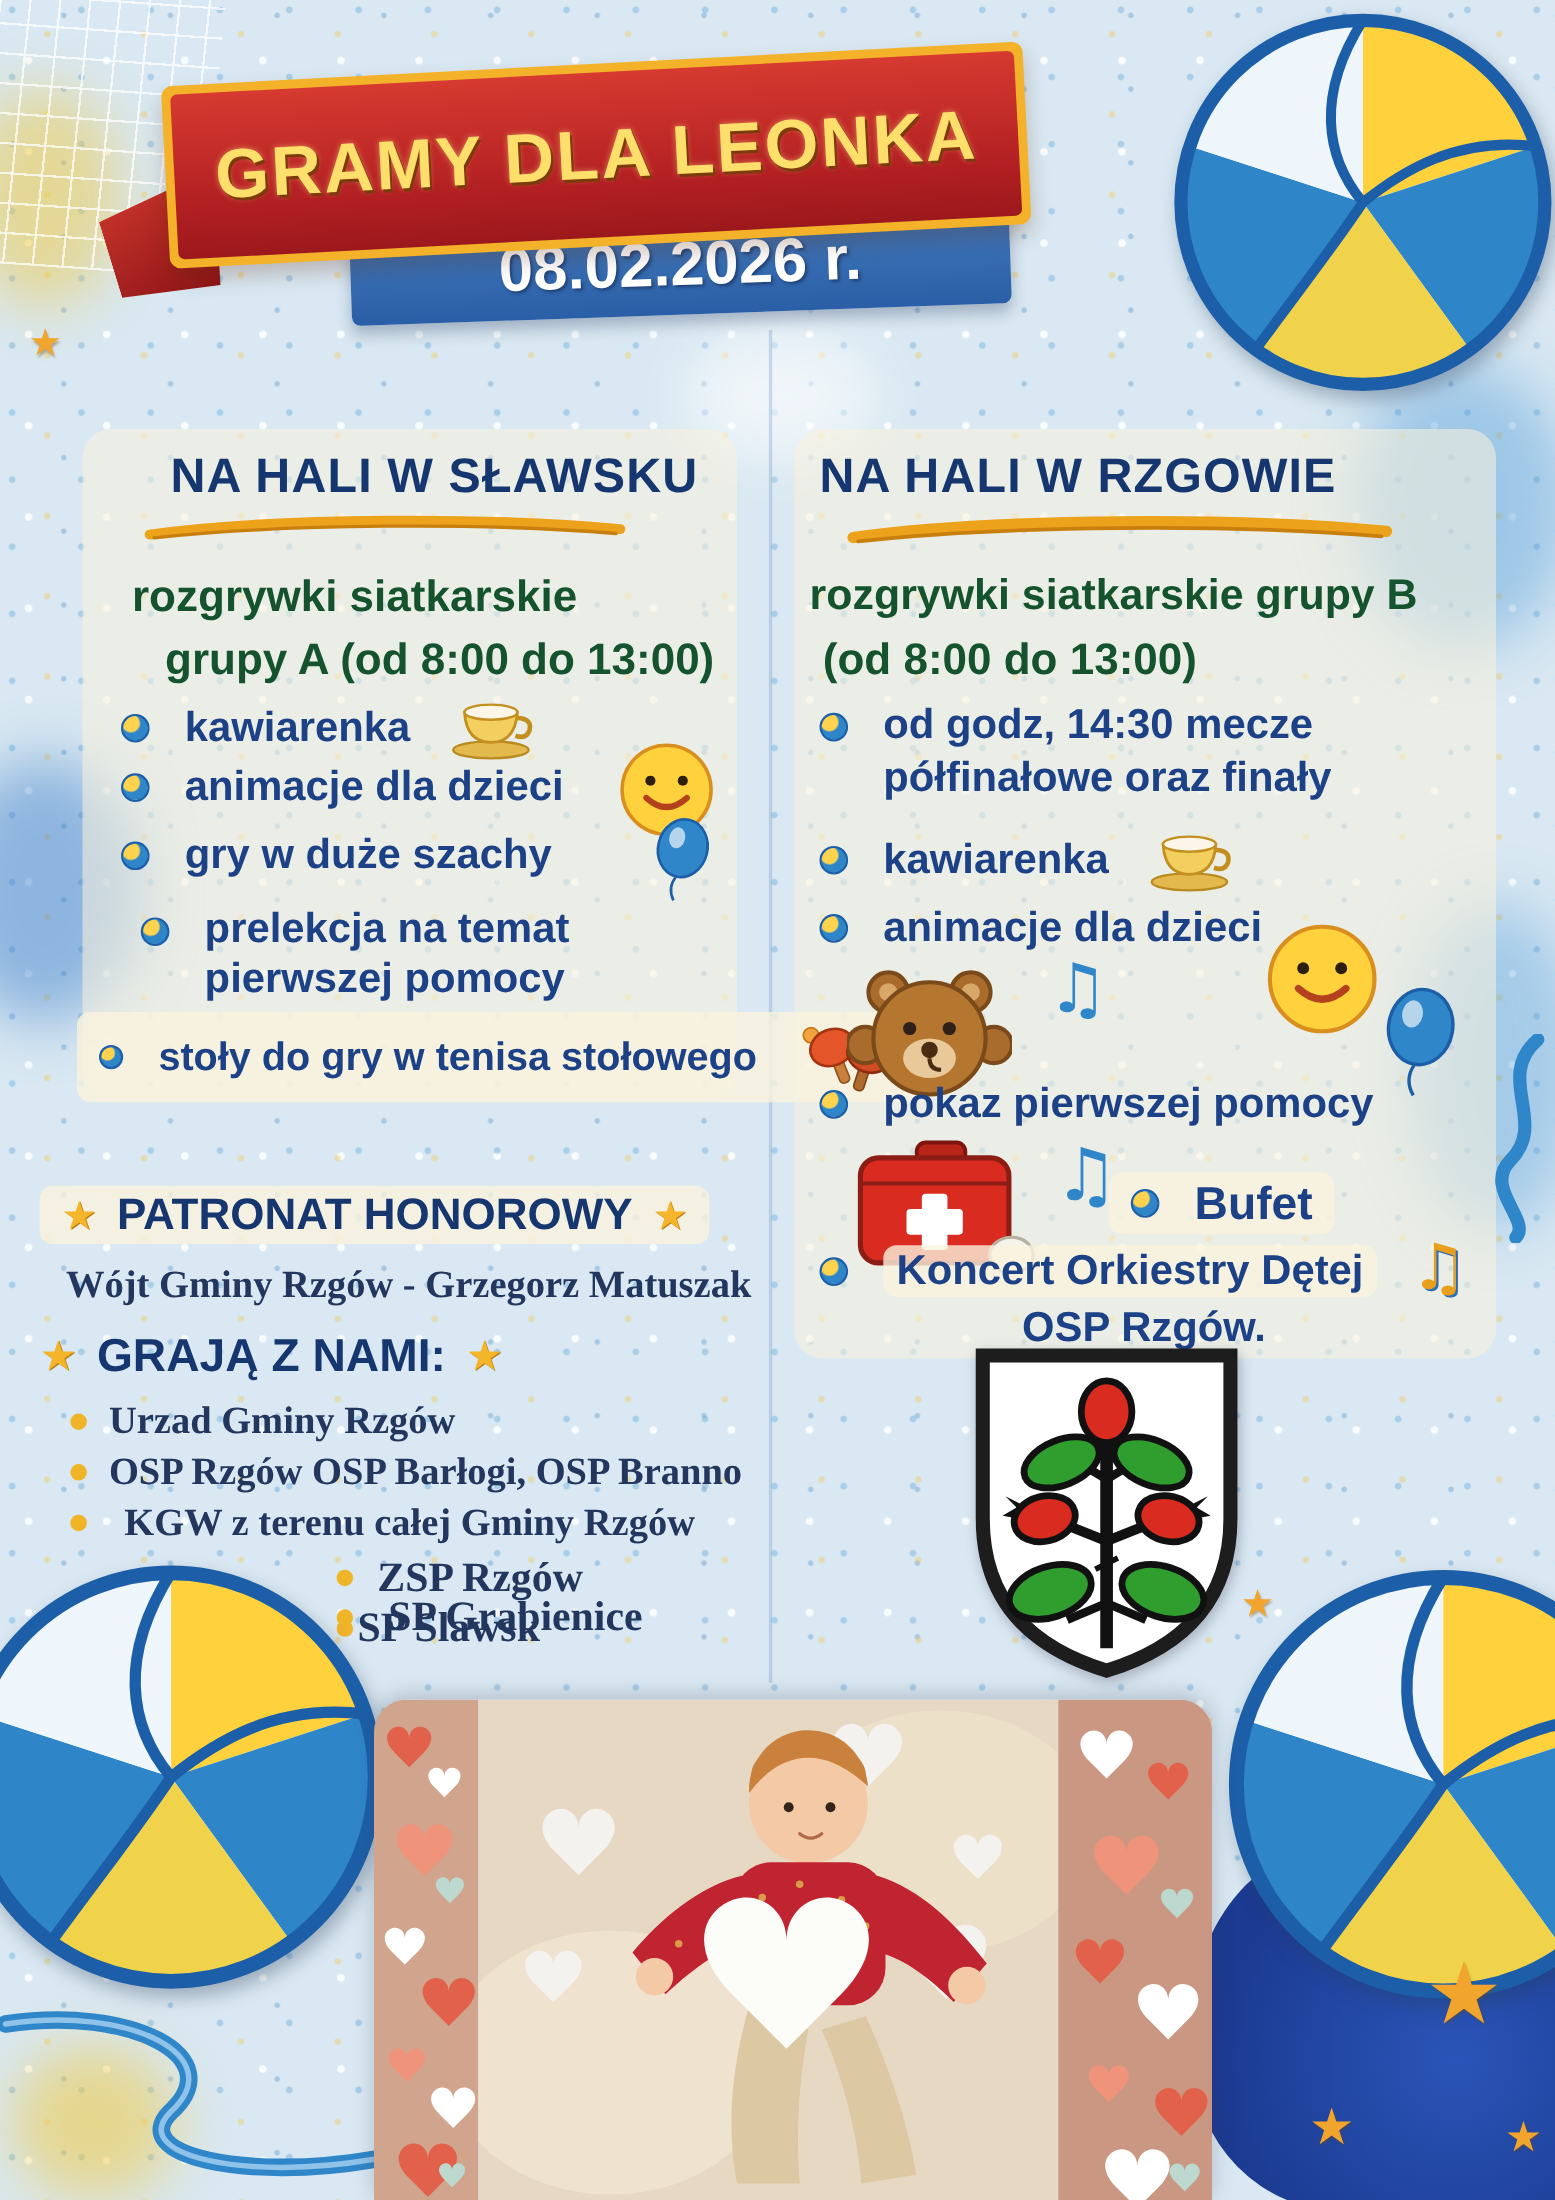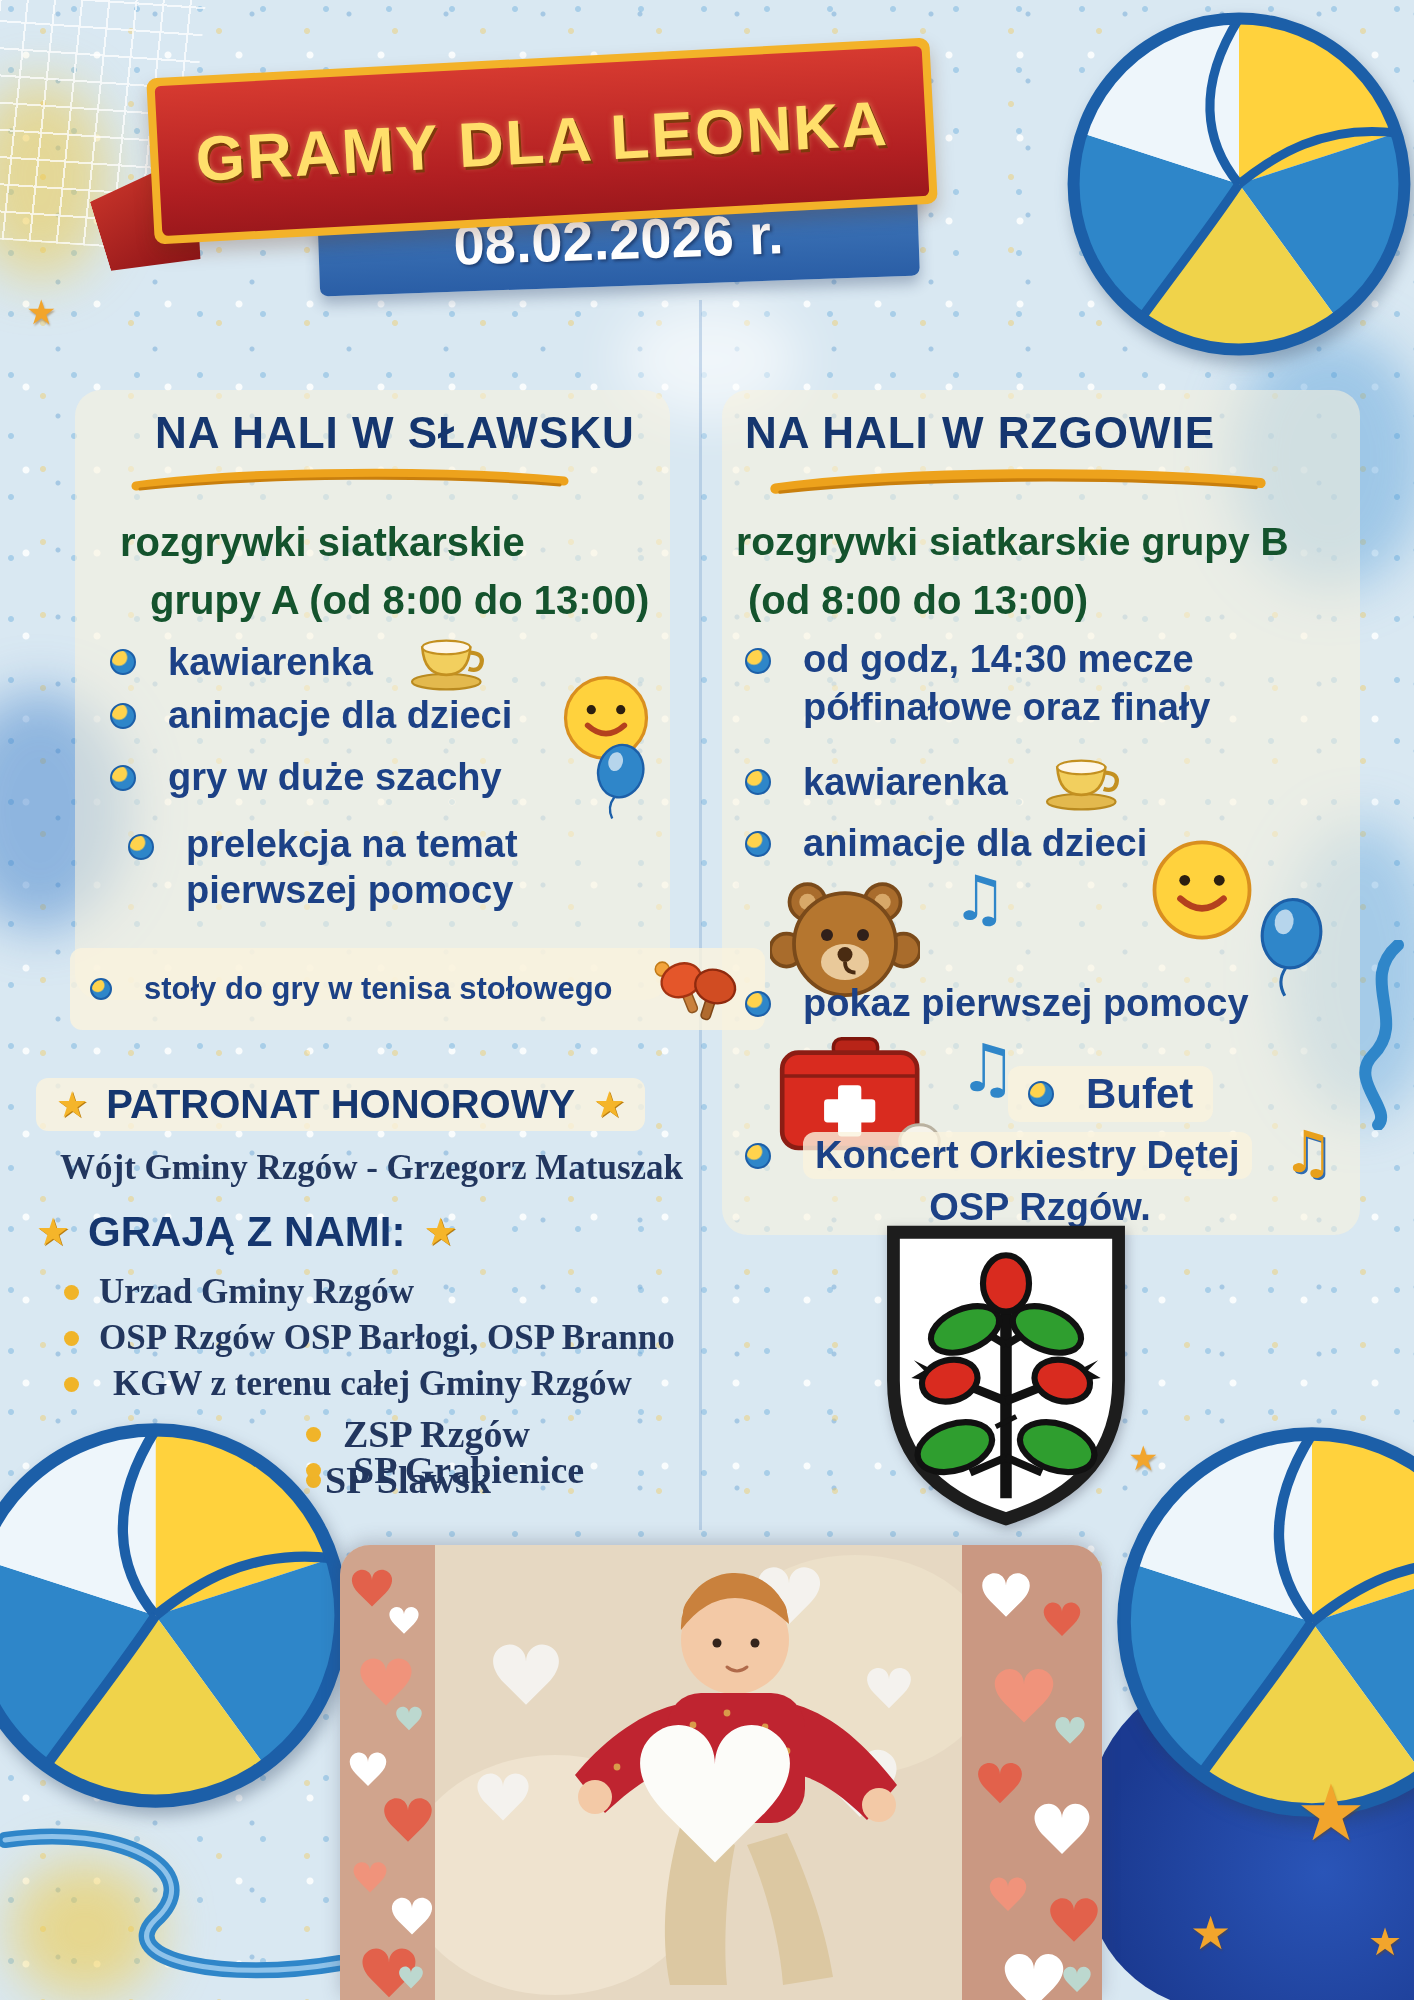--- a/index.html
+++ b/index.html
@@ -233,21 +233,21 @@
     <span class="vdot"></span>
     <span>gry w duże szachy</span>
   </div>
   <div class="ev two-line" style="left:128px;top:822px">
     <span class="vdot"></span>
     <span style="white-space:normal;line-height:1.2">
       <span>prelekcja na temat</span><br>
       <span>pierwszej pomocy</span>
     </span>
   </div>
-  <div class="ev chip" style="left:70px;top:948px;font-size:31px">
+  <div class="ev chip" style="left:70px;top:920px;font-size:36px">
     <span class="vdot" style="width:18px;height:18px"></span>
     <span>stoły do gry w tenisa stołowego</span>
     <svg style="width:100px;height:74px">
         <use href="#paddles"></use>
       </svg>
   </div>
 
   <div class="hdr-row chip" style="left:36px;top:1078px">
     <span class="star" style="font-size:36px">★</span>
     <span style="font-size:40px;font-weight:800;color:#15366f">PATRONAT HONOROWY</span>

